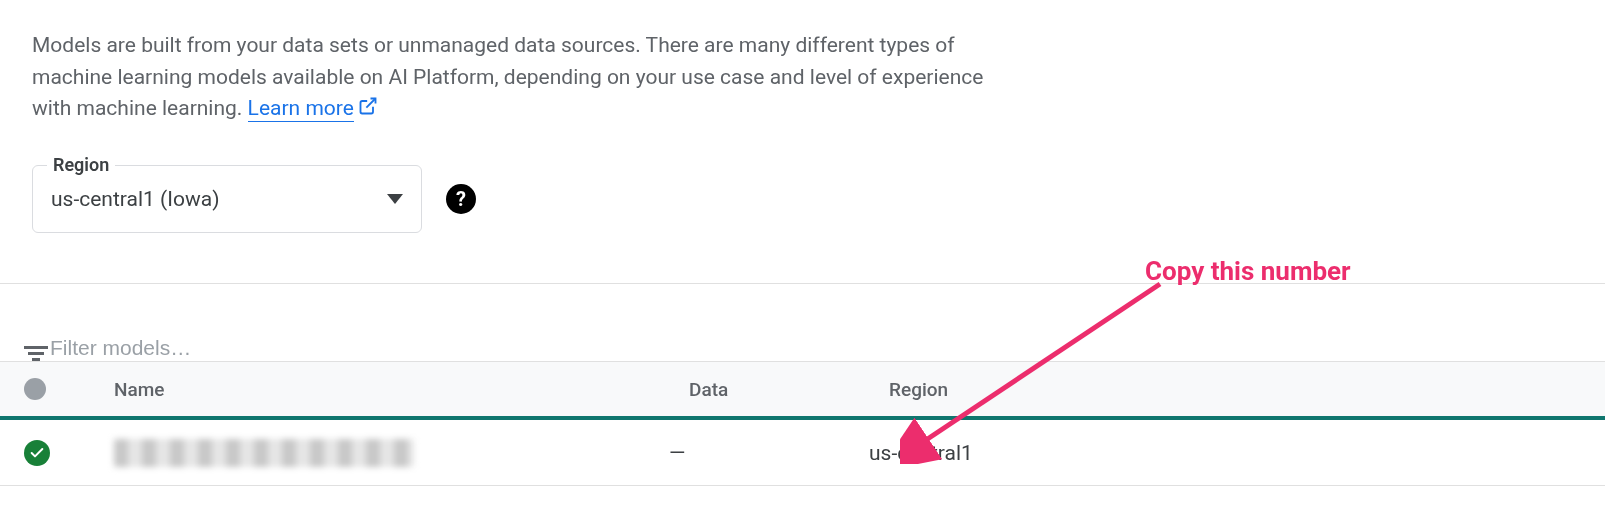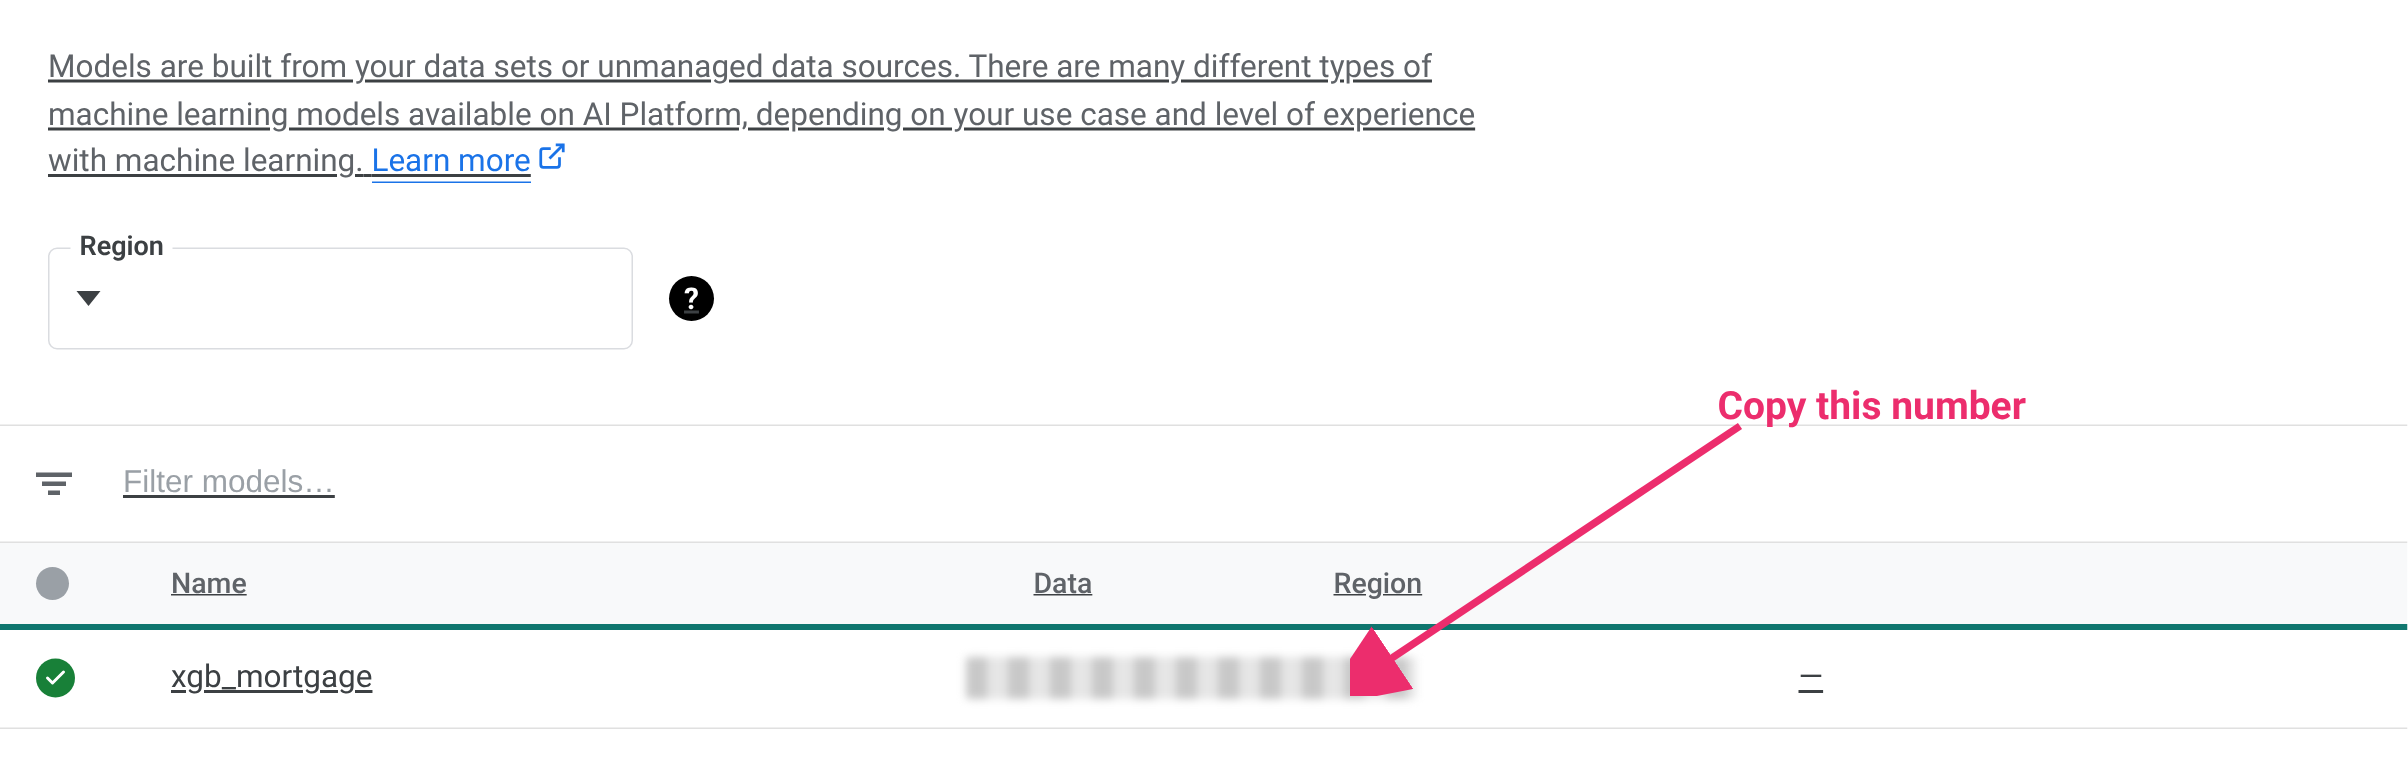--- a/index.html
+++ b/index.html
@@ -79,24 +79,23 @@
     justify-content: center;
     font-weight: 700;
     font-size: 20px;
   }
   .divider {
     border-top: 1px solid #e0e0e0;
     margin-top: 30px;
   }
   .filter-row {
     display: flex;
-    align-items: center;
+    align-items: flex-end;
     height: 78px;
     padding: 0 24px;
-    gap: 32px;
     border-bottom: 1px solid #e0e0e0;
   }
   .filter-icon {
     display: flex;
     flex-direction: column;
     align-items: center;
     gap: 3px;
   }
   .filter-icon .bar {
     background: #5f6368;
@@ -168,40 +167,41 @@
   .anno-text {
     position: absolute;
     color: #ec2d6d;
     font-weight: 700;
     font-size: 26px;
     white-space: nowrap;
   }
   .anno-arrow {
     position: absolute;
   }
-  .container { position: relative; text-decoration: underline; }
+  .container { position: relative; }
 </style>
 </head>
 <body>
 
 <div class="container">
 
   <div class="top-section">
     <div class="description">
       <span>Models are built from your data sets or unmanaged data sources. There are many different types of machine learning models available on AI Platform, depending on your use case and level of experience with machine learning.</span>
       <a href="#" class="learn-more"><span>Learn more</span></a><span class="learn-more-icon"><svg width="20" height="20" viewBox="0 0 24 24" fill="none" stroke="#1a73e8" stroke-width="2.2">
             <path d="M18 13v6a2 2 0 0 1-2 2H5a2 2 0 0 1-2-2V8a2 2 0 0 1 2-2h6"></path>
             <polyline points="15 3 21 3 21 9"></polyline>
             <line x1="10" y1="14" x2="21" y2="3"></line>
           </svg></span>
     </div>
 
     <div class="region-row">
       <div class="select-wrap">
         <div class="select-legend">Region</div>
+        <div class="select-value">us-central1 (Iowa)</div>
         <div class="caret-down"></div>
       </div>
       <div class="help-circle">?</div>
     </div>
   </div>
 
   <div class="divider"></div>
 
   <div class="filter-row">
     <div class="filter-icon">
@@ -222,25 +222,25 @@
   </div>
 
   <div class="table-row">
     <div class="col-status">
       <div class="status-check">
         <svg width="16" height="16" viewBox="0 0 24 24" fill="none" stroke="#fff" stroke-width="3" stroke-linecap="round" stroke-linejoin="round">
             <polyline points="20 6 9 17 4 12"></polyline>
           </svg>
       </div>
     </div>
-    <div class="col-name">xgb_mortgage</div>
     <div class="col-id">
       <div class="blurred-id"></div>
     </div>
     <div class="col-data">—</div>
+    <div class="col-region">us-central1</div>
   </div>
 
   <div class="annotation" style="left:0;top:0;width:100%;height:100%;margin-top:14px;">
     <div class="anno-text" style="left:1145px; top:242px;">Copy this number</div>
     <svg class="anno-arrow" style="left:900px; top:260px;" width="280" height="190">
       <defs>
         <marker id="arrowhead" markerWidth="12" markerHeight="12" refX="2" refY="5" orient="auto">
           <polygon points="0 0, 12 5, 0 10" fill="#ec2d6d"></polygon>
         </marker>
       </defs>

